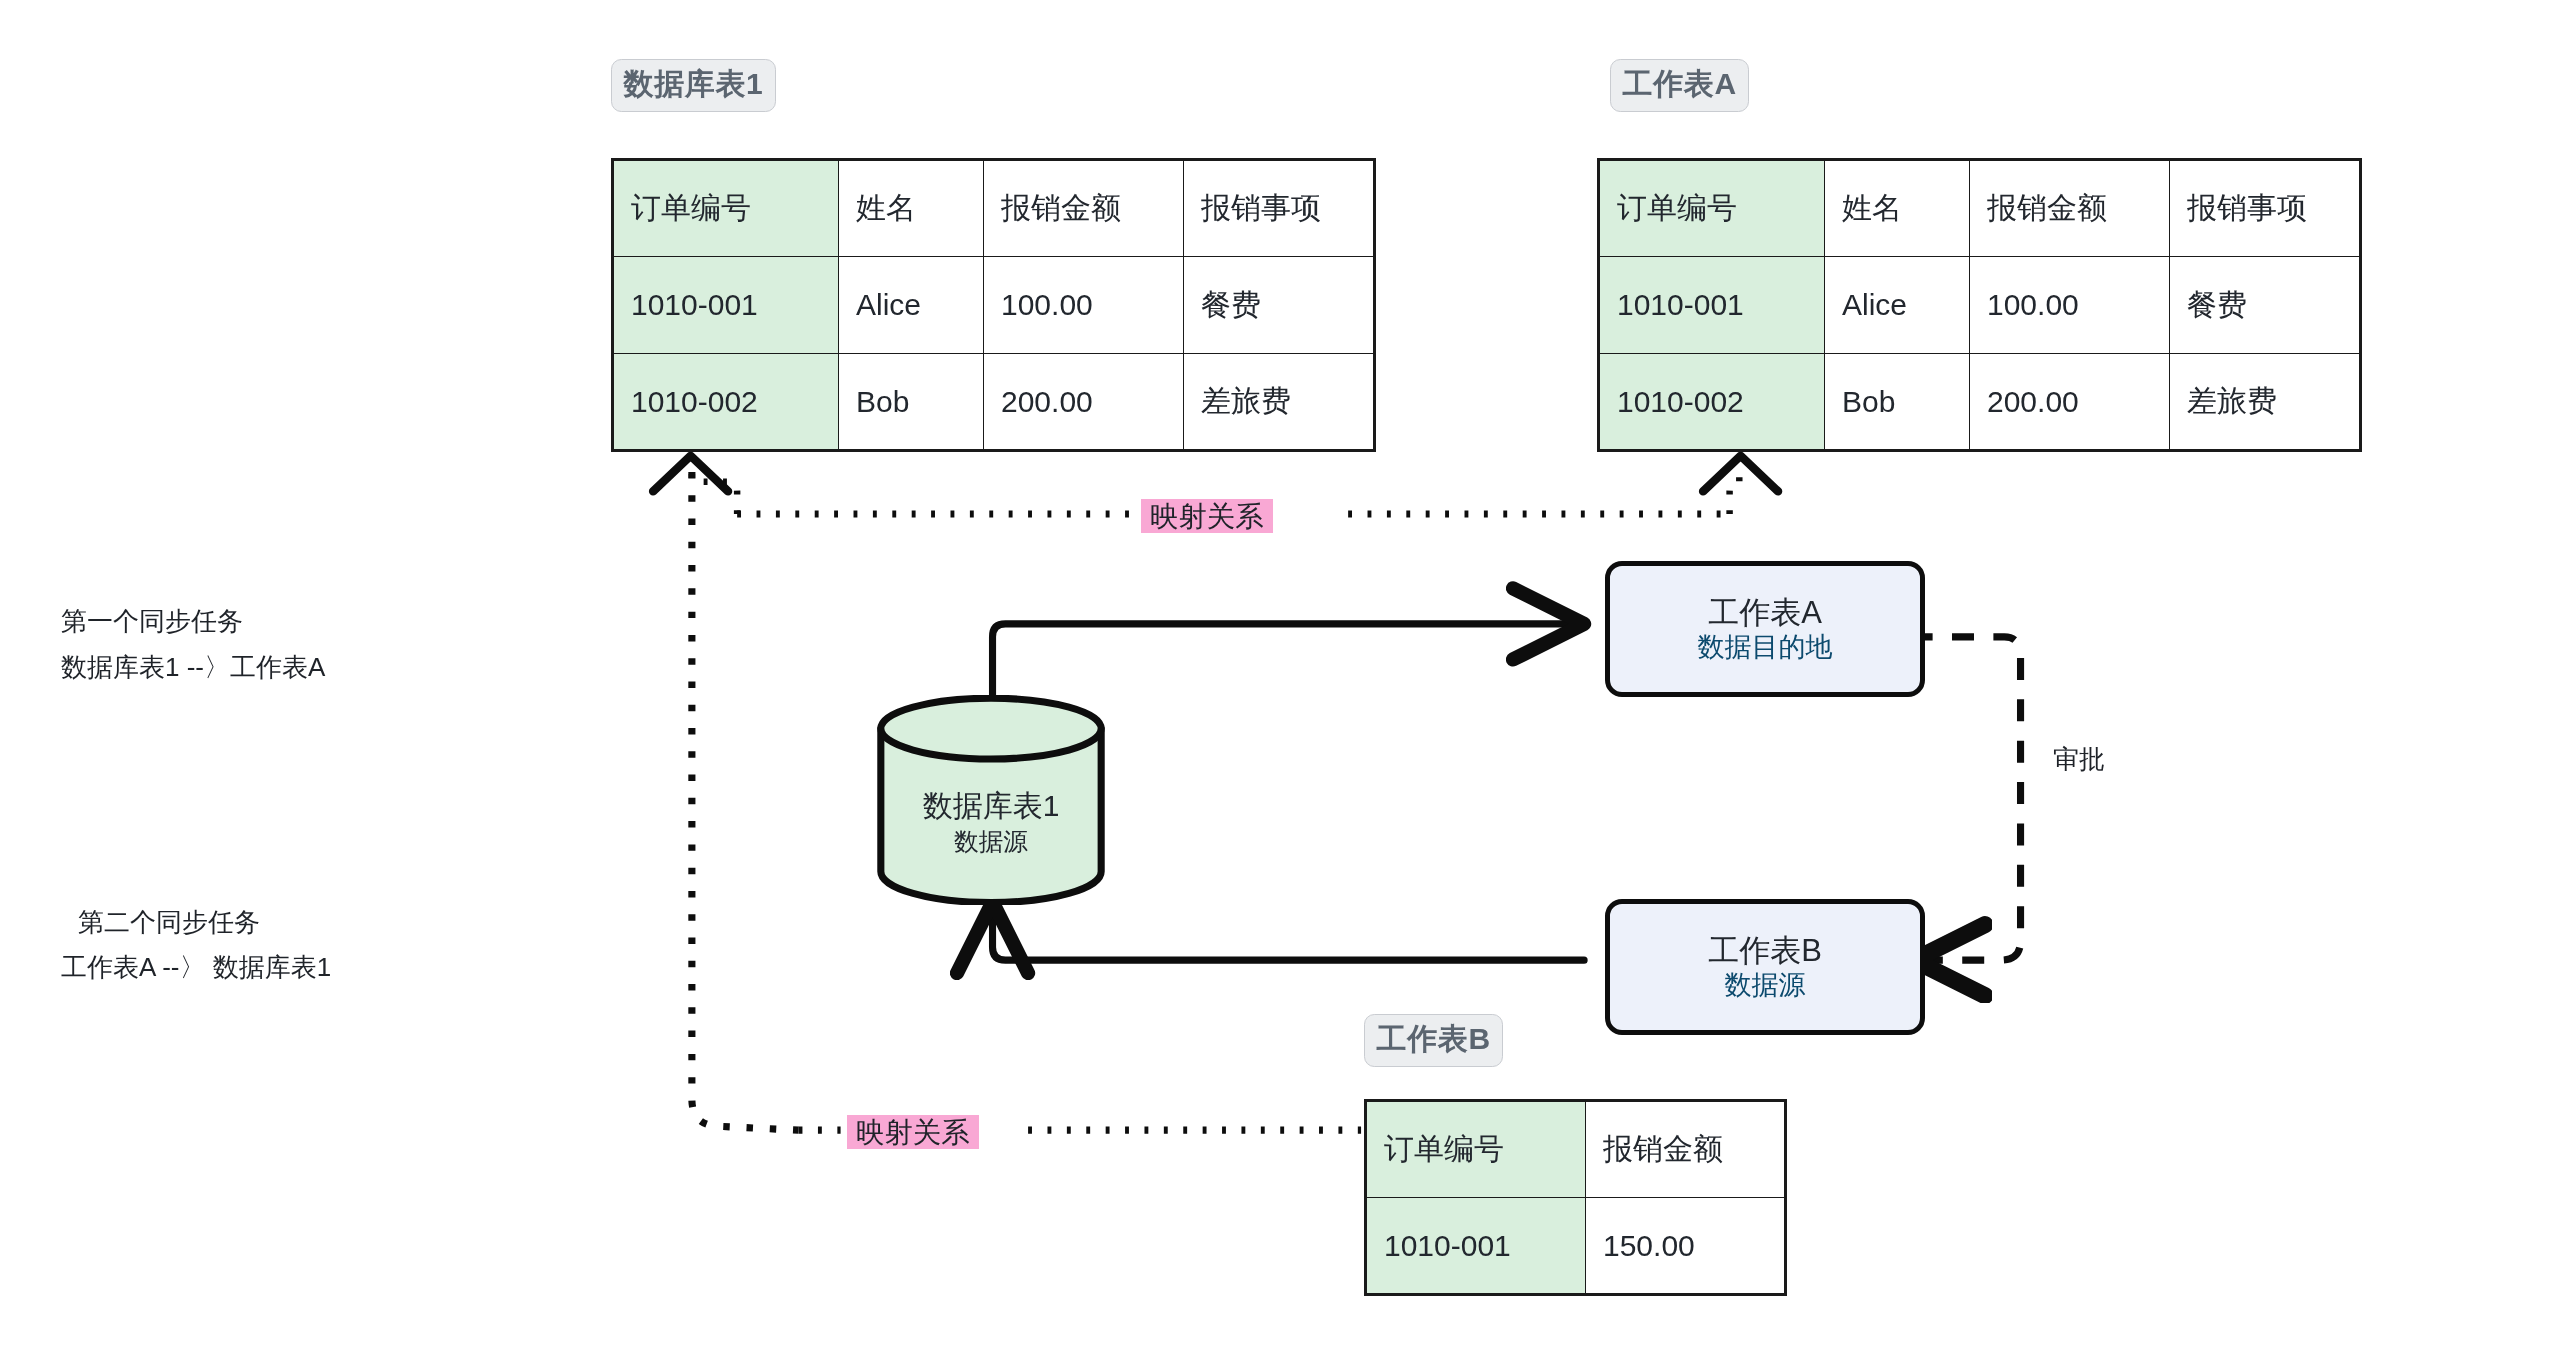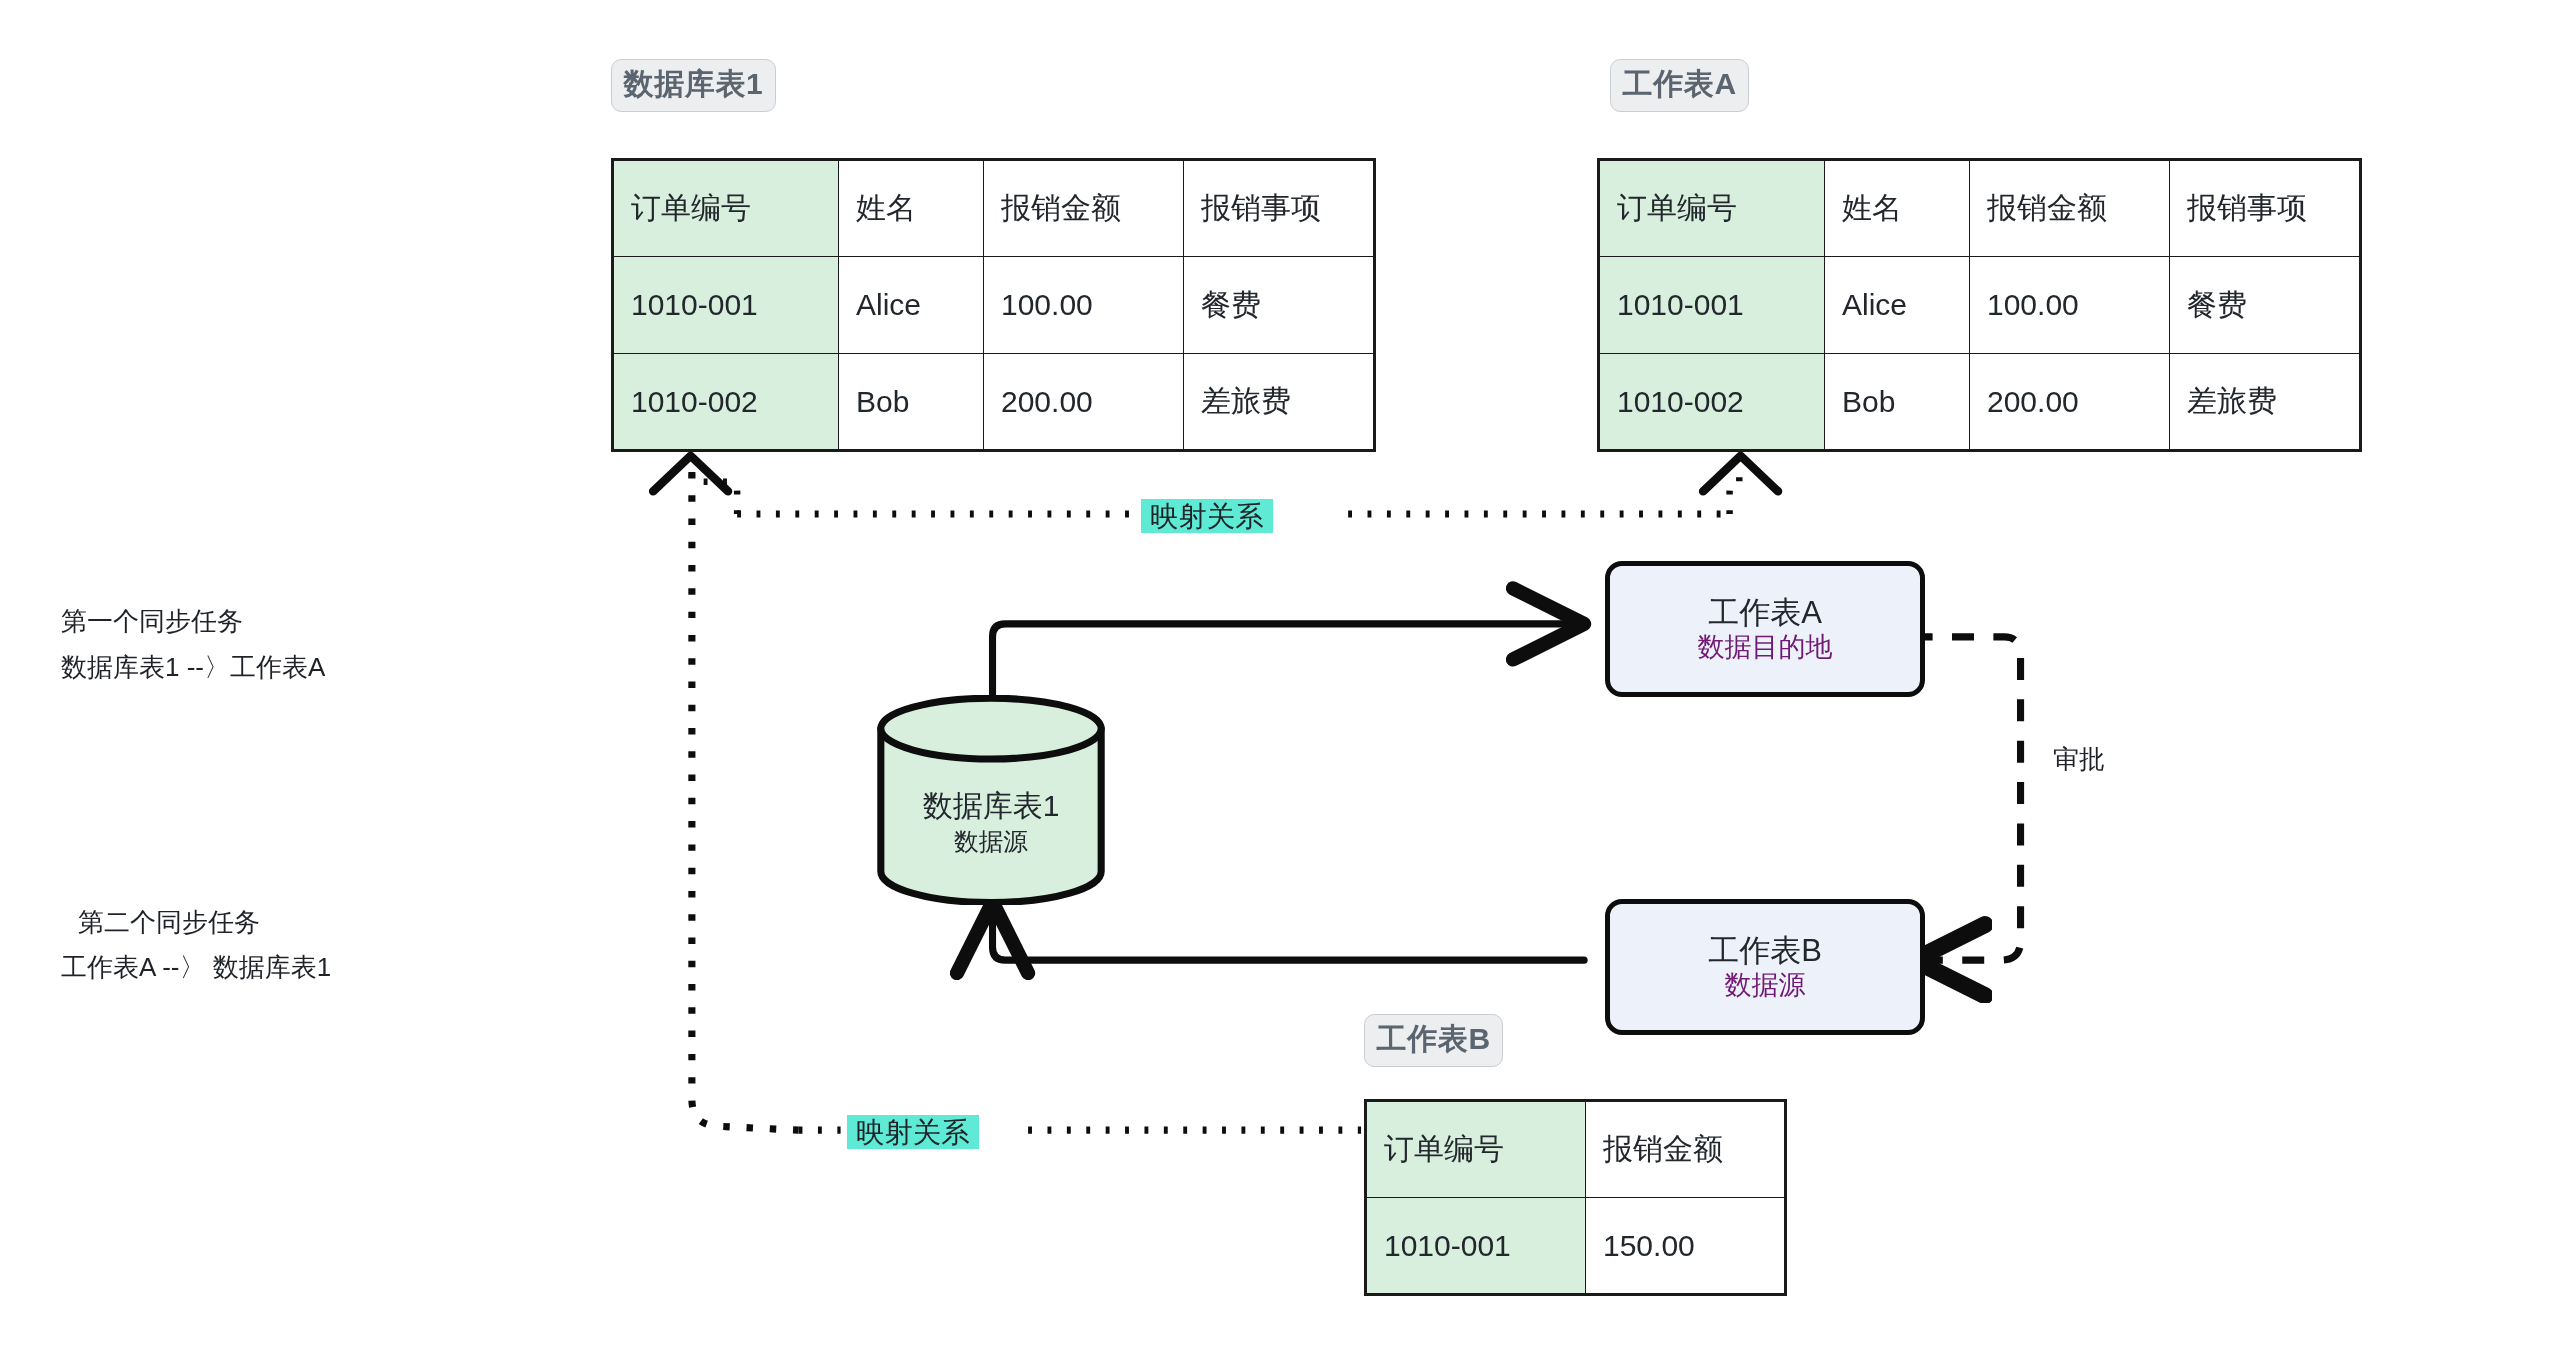--- a/index.html
+++ b/index.html
@@ -68,21 +68,21 @@
     background: #edf1fa;
     border: 5.2px solid #0d0d0d;
     border-radius: 17px;
     display: flex;
     flex-direction: column;
     align-items: center;
     justify-content: center;
     gap: 6.5px;
   }
   .pbox .l1 { font-size: 31px; color: #22272e; line-height: 1; }
-  .pbox .l2 { font-size: 27px; color: #701a75; line-height: 1; }
+  .pbox .l2 { font-size: 27px; color: #0c4a6e; line-height: 1; }
   
   .cyl {
     position: absolute;
   }
   .cyl .cyl-body {
     position: absolute;
     left: 0; top: 0;
     width: 100%; height: 100%;
   }
   .cyl .cyl-text {
@@ -106,21 +106,21 @@
     position: absolute;
     font-size: 26px;
     line-height: 1.55;
     color: #1f2329;
     white-space: pre;
   }
   .edge-label {
     position: absolute;
     font-size: 28.4px;
     color: #1f2329;
-    background: #5eead4;
+    background: #f9a8d4;
     padding: 2.6px 9px;
     white-space: nowrap;
     line-height: 1;
   }
 </style>
 </head>
 <body>
 
 <div id="canvas">
 

